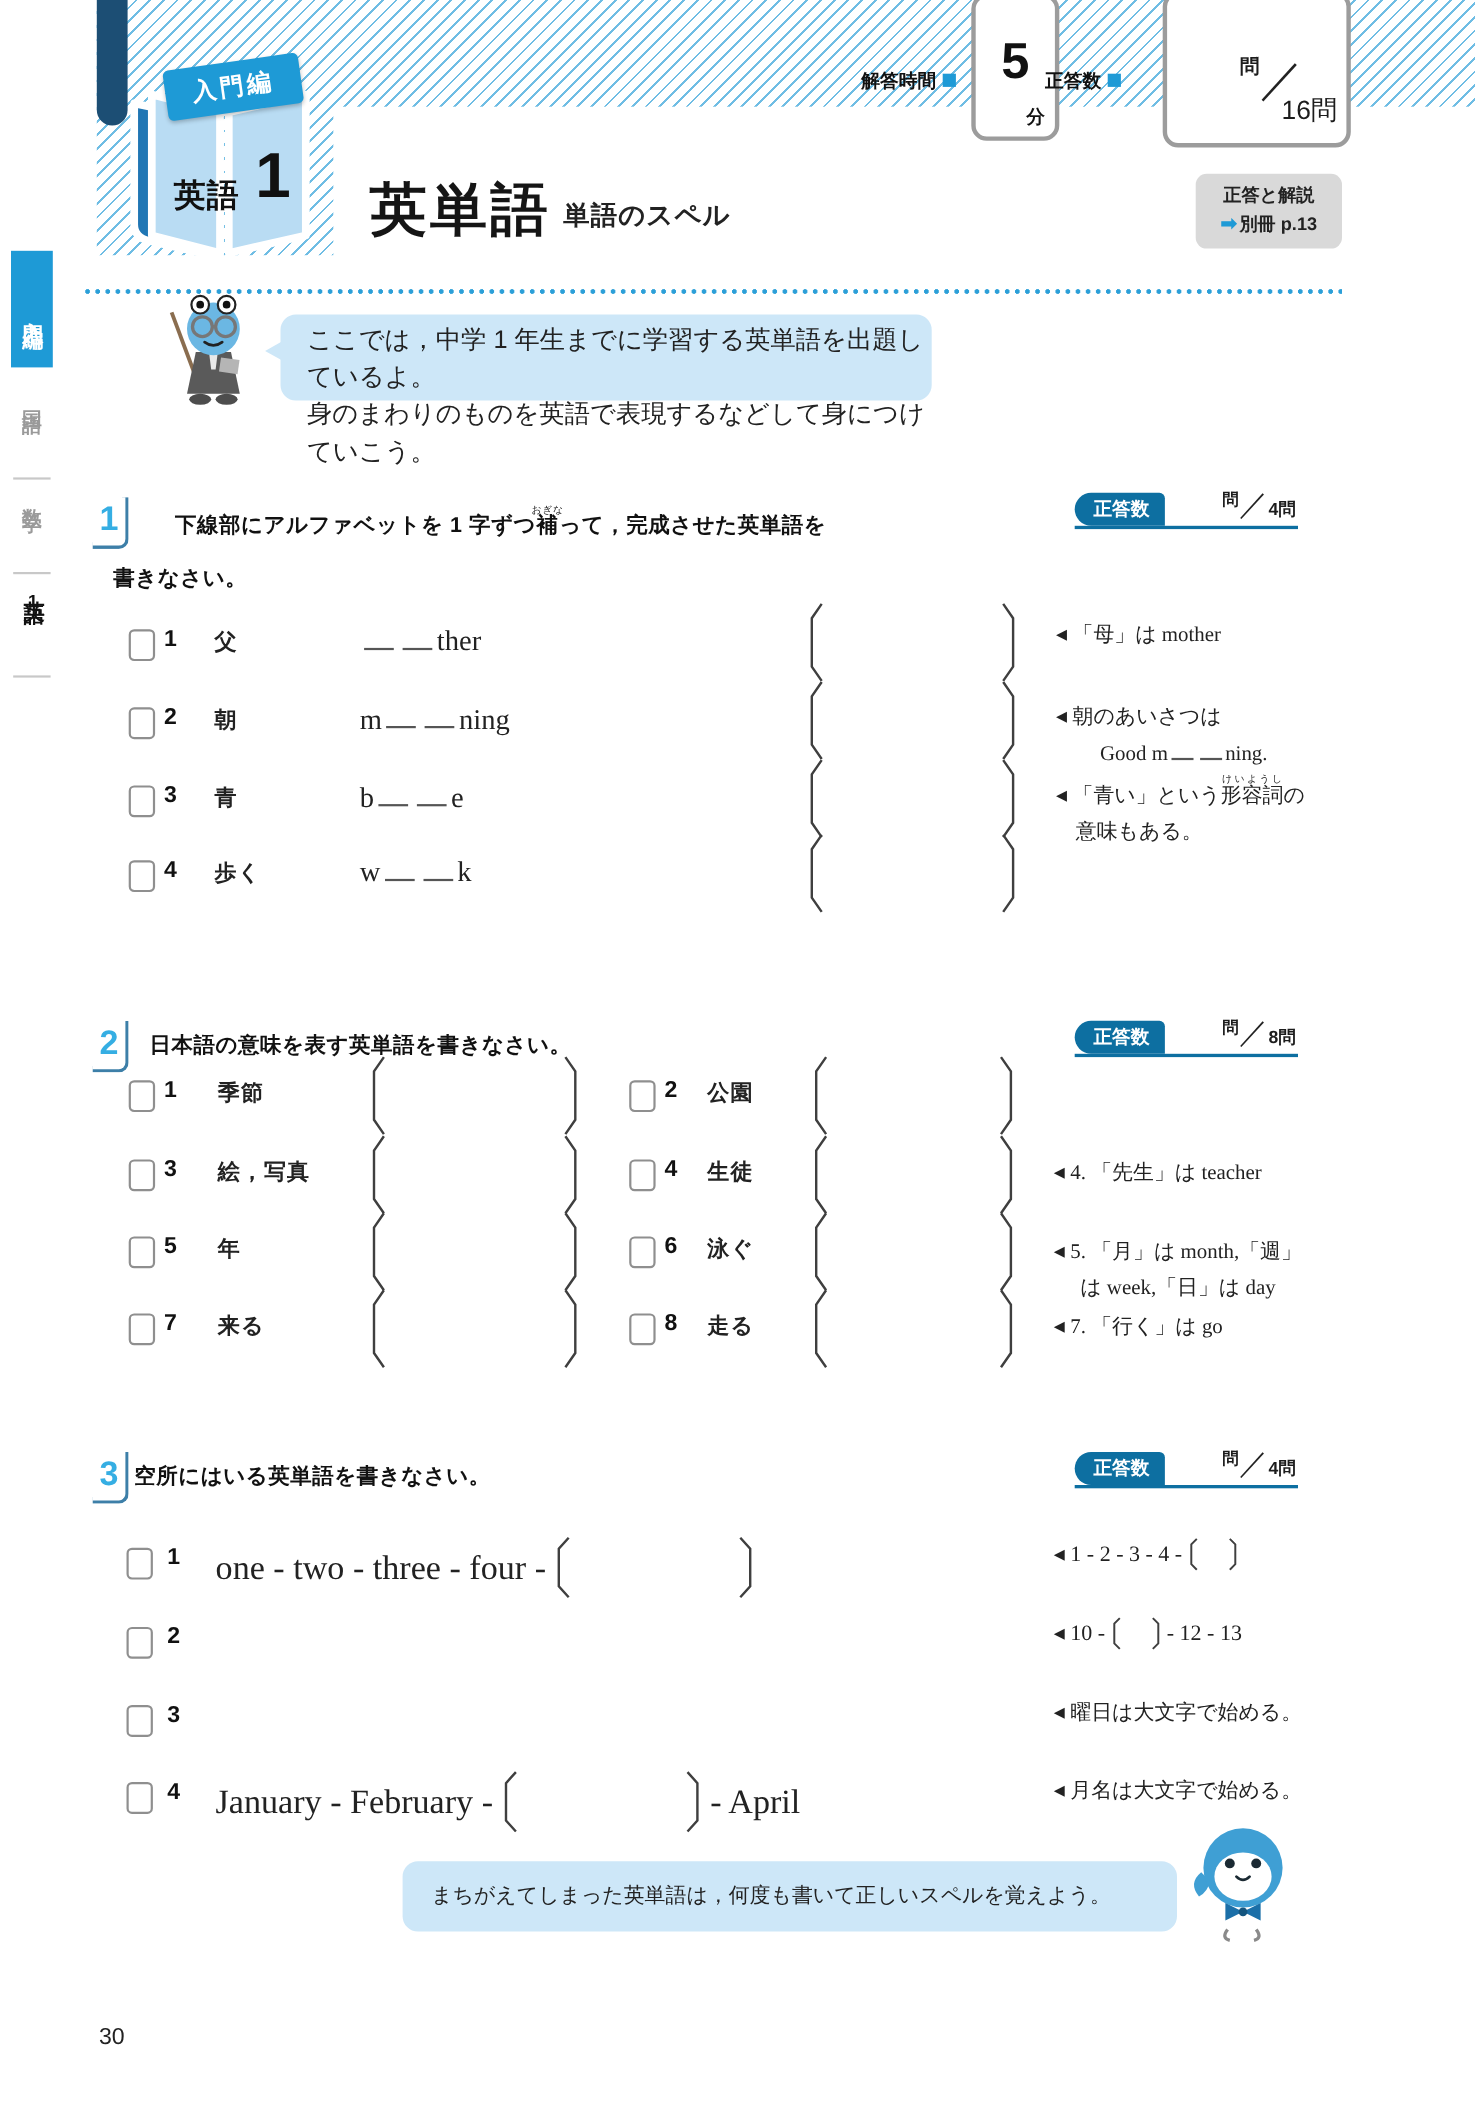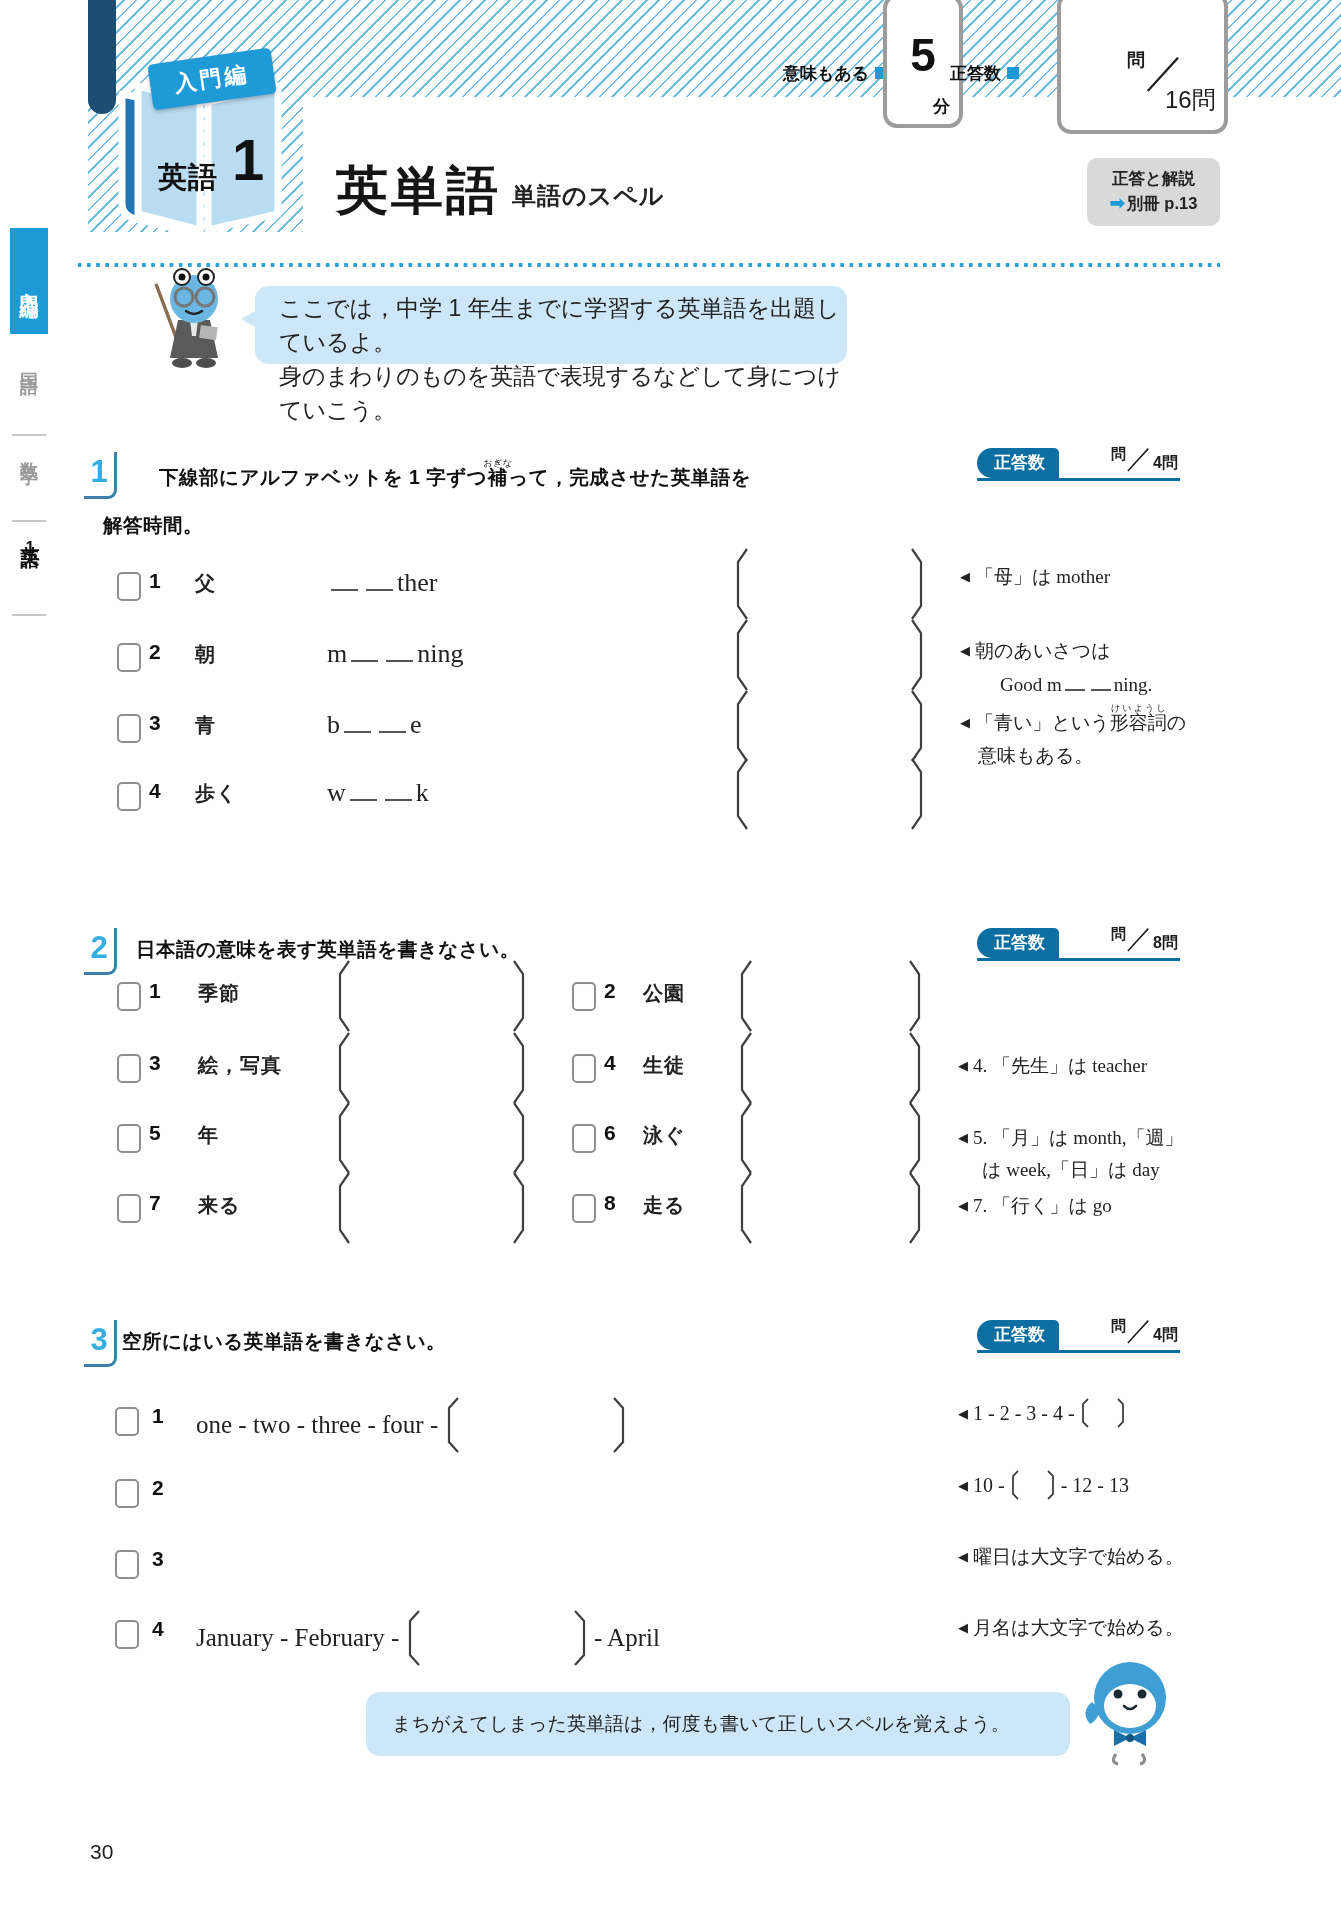--- a/index.html
+++ b/index.html
@@ -76,21 +76,21 @@
   .cbx{width:20px;height:25px;border:2.5px solid #8f8f8f;border-radius:5px;background:#fff;}
   .inum{font-size:21px;font-weight:700;color:#111;}
   .ilabel{font-size:20px;font-weight:600;color:#222;letter-spacing:1px;}
   .word{font-family:"Liberation Serif",serif;font-size:26px;color:#222;}
   .bl{display:inline-block;width:27px;height:1.05em;border-bottom:2.5px solid #555;margin:0 4px;}
   .bl-s{display:inline-block;width:20px;height:1em;border-bottom:2px solid #555;margin:0 3px;}
 
   .hint{font-family:"Liberation Serif",serif;font-size:19px;color:#222;white-space:nowrap;}
   .hint .mk{font-family:"DejaVu Sans",sans-serif;font-size:13px;margin-right:5px;position:relative;top:-2px;}
 
-  .s3line{display:flex;align-items:center;font-family:"Liberation Serif",serif;font-size:25px;color:#222;}
+  .s3line{display:flex;align-items:center;font-family:"Liberation Serif",serif;font-size:31px;color:#222;}
   .s3line span{white-space:pre;}
   .s3gap{width:152px;}
   .h3line{display:flex;align-items:center;font-family:"Liberation Serif",serif;font-size:20px;color:#222;}
   .h3line span{white-space:pre;}
   .h3gap{width:26px;}
 
   .pagenum{left:90px;top:1840px;font-size:21px;font-weight:500;color:#222;}
 </style>
 </head>
 <body>
@@ -109,21 +109,21 @@
     </svg>
   </div>
   <div class="abs subject">英語</div>
   <div class="abs subject-num">1</div>
   <div class="abs badge-nyumon">入門編</div>
 
   <div class="abs title">英単語</div>
   <div class="abs subtitle">単語のスペル</div>
 
   <div class="abs hlabel" style="left:783px;top:62px;">
-    <span>意味もある</span><span class="sq"></span>
+    <span>解答時間</span><span class="sq"></span>
   </div>
   <div class="abs time-box">
     <span class="time-val">5</span>
     <span class="time-unit">分</span>
   </div>
   <div class="abs hlabel" style="left:950px;top:62px;">
     <span>正答数</span><span class="sq"></span>
   </div>
   <div class="abs count-box">
     <span class="cb-n">問</span>
@@ -172,21 +172,21 @@
     <div>ここでは，中学 1 年生までに学習する英単語を出題しているよ。</div>
     <div>身のまわりのものを英語で表現するなどして身につけていこう。</div>
   </div>
 
   <div class="abs secbadge" style="left:84px;top:452px;">
     <span class="secnum">1</span>
   </div>
   <div class="abs inst" style="left:122px;top:458px;margin-left:37px;">
     <span>下線部にアルファベットを 1 字ずつ</span><ruby><span>補</span><rt>おぎな</rt></ruby><span>って，完成させた英単語を</span>
   </div>
-  <div class="abs inst" style="left:103px;top:512px;">解答時間。</div>
+  <div class="abs inst" style="left:103px;top:512px;">書きなさい。</div>
   <div class="abs scorebar" style="left:977px;top:448px;">
     <span class="scorepill">正答数</span>
     <span class="frac"><span class="fr-n">問</span><span class="fr-s">／</span><span class="fr-d">4問</span></span>
   </div>
 
   <div class="abs cbx" style="left:117px;top:572px;"></div>
   <div class="abs inum" style="left:149px;top:569px;">1</div>
   <div class="abs ilabel" style="left:195px;top:570px;">父</div>
   <div class="abs word" style="left:327px;top:562px;"><span></span><span class="bl"></span><span class="bl"></span><span>ther</span></div>
   <svg class="abs" style="left:733px;top:546px;" width="16" height="76">

